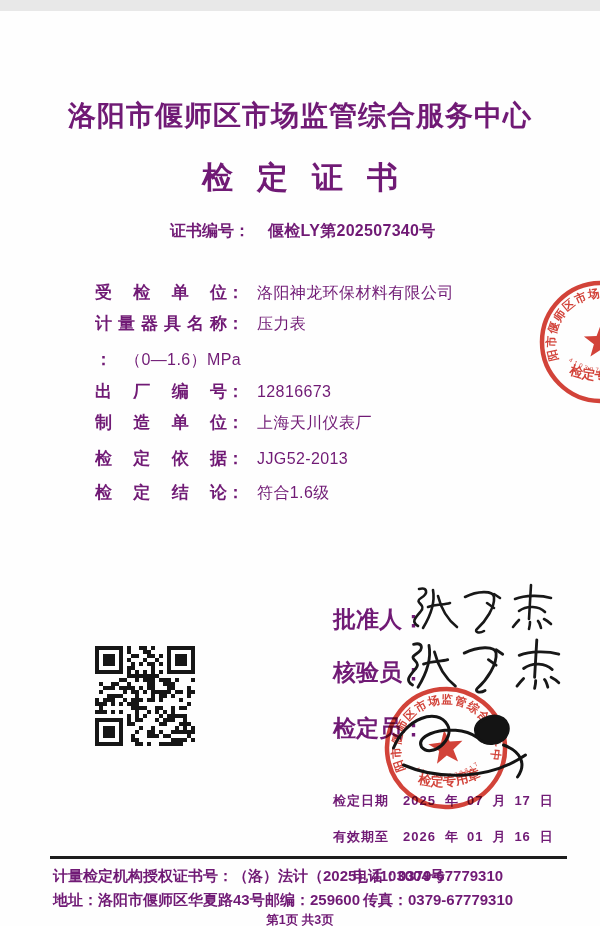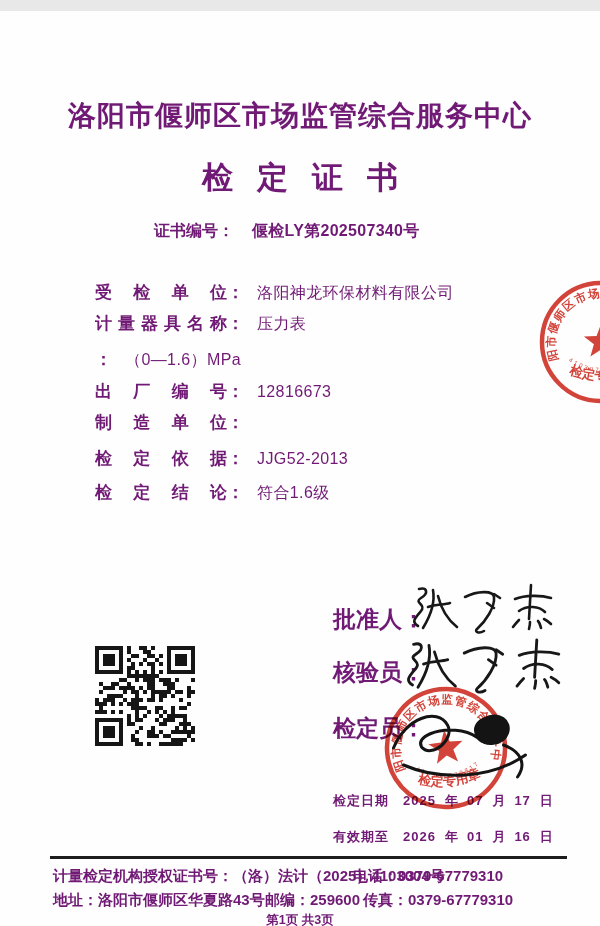--- a/index.html
+++ b/index.html
@@ -10,21 +10,21 @@
     color:#701a75;
   }
   .org-title{
     position:absolute;top:86px;left:0;width:100%;text-align:center;
     font-size:28px;font-weight:bold;letter-spacing:1px;
   }
   .doc-title{
     position:absolute;top:146px;left:0;width:100%;text-align:center;
     font-size:31px;font-weight:bold;letter-spacing:24px;text-indent:24px;
   }
-  .cert-row{position:absolute;top:210px;left:154px;font-size:16px;font-weight:bold;display:flex;align-items:flex-start;}
+  .cert-row{position:absolute;top:210px;left:170px;font-size:16px;font-weight:bold;display:flex;align-items:flex-start;}
   .cert-row .cval{margin-left:18px;font-weight:600;letter-spacing:.3px;}
 
   .field{position:absolute;left:95px;display:flex;align-items:baseline;font-size:17px;}
   .flabel{
     display:inline-block;width:132px;font-weight:bold;
     text-align:justify;text-align-last:justify;text-justify:inter-character;
     white-space:nowrap;overflow:hidden;
   }
   .fcolon{font-weight:bold;width:16px;display:inline-block;}
   .fvalue{margin-left:14px;font-size:16px;letter-spacing:.4px;white-space:nowrap;}
@@ -83,20 +83,21 @@
     <span class="fvalue">（0—1.6）MPa</span>
   </div>
   <div class="field" style="top:369px">
     <span class="flabel">出厂编号</span>
       <span class="fcolon">：</span>
     <span class="fvalue">12816673</span>
   </div>
   <div class="field" style="top:400px">
     <span class="flabel">制造单位</span>
       <span class="fcolon">：</span>
+    <span class="fvalue">上海天川仪表厂</span>
   </div>
   <div class="field" style="top:436px">
     <span class="flabel">检定依据</span>
       <span class="fcolon">：</span>
     <span class="fvalue">JJG52-2013</span>
   </div>
   <div class="field" style="top:470px">
     <span class="flabel">检定结论</span>
       <span class="fcolon">：</span>
     <span class="fvalue">符合1.6级</span>

